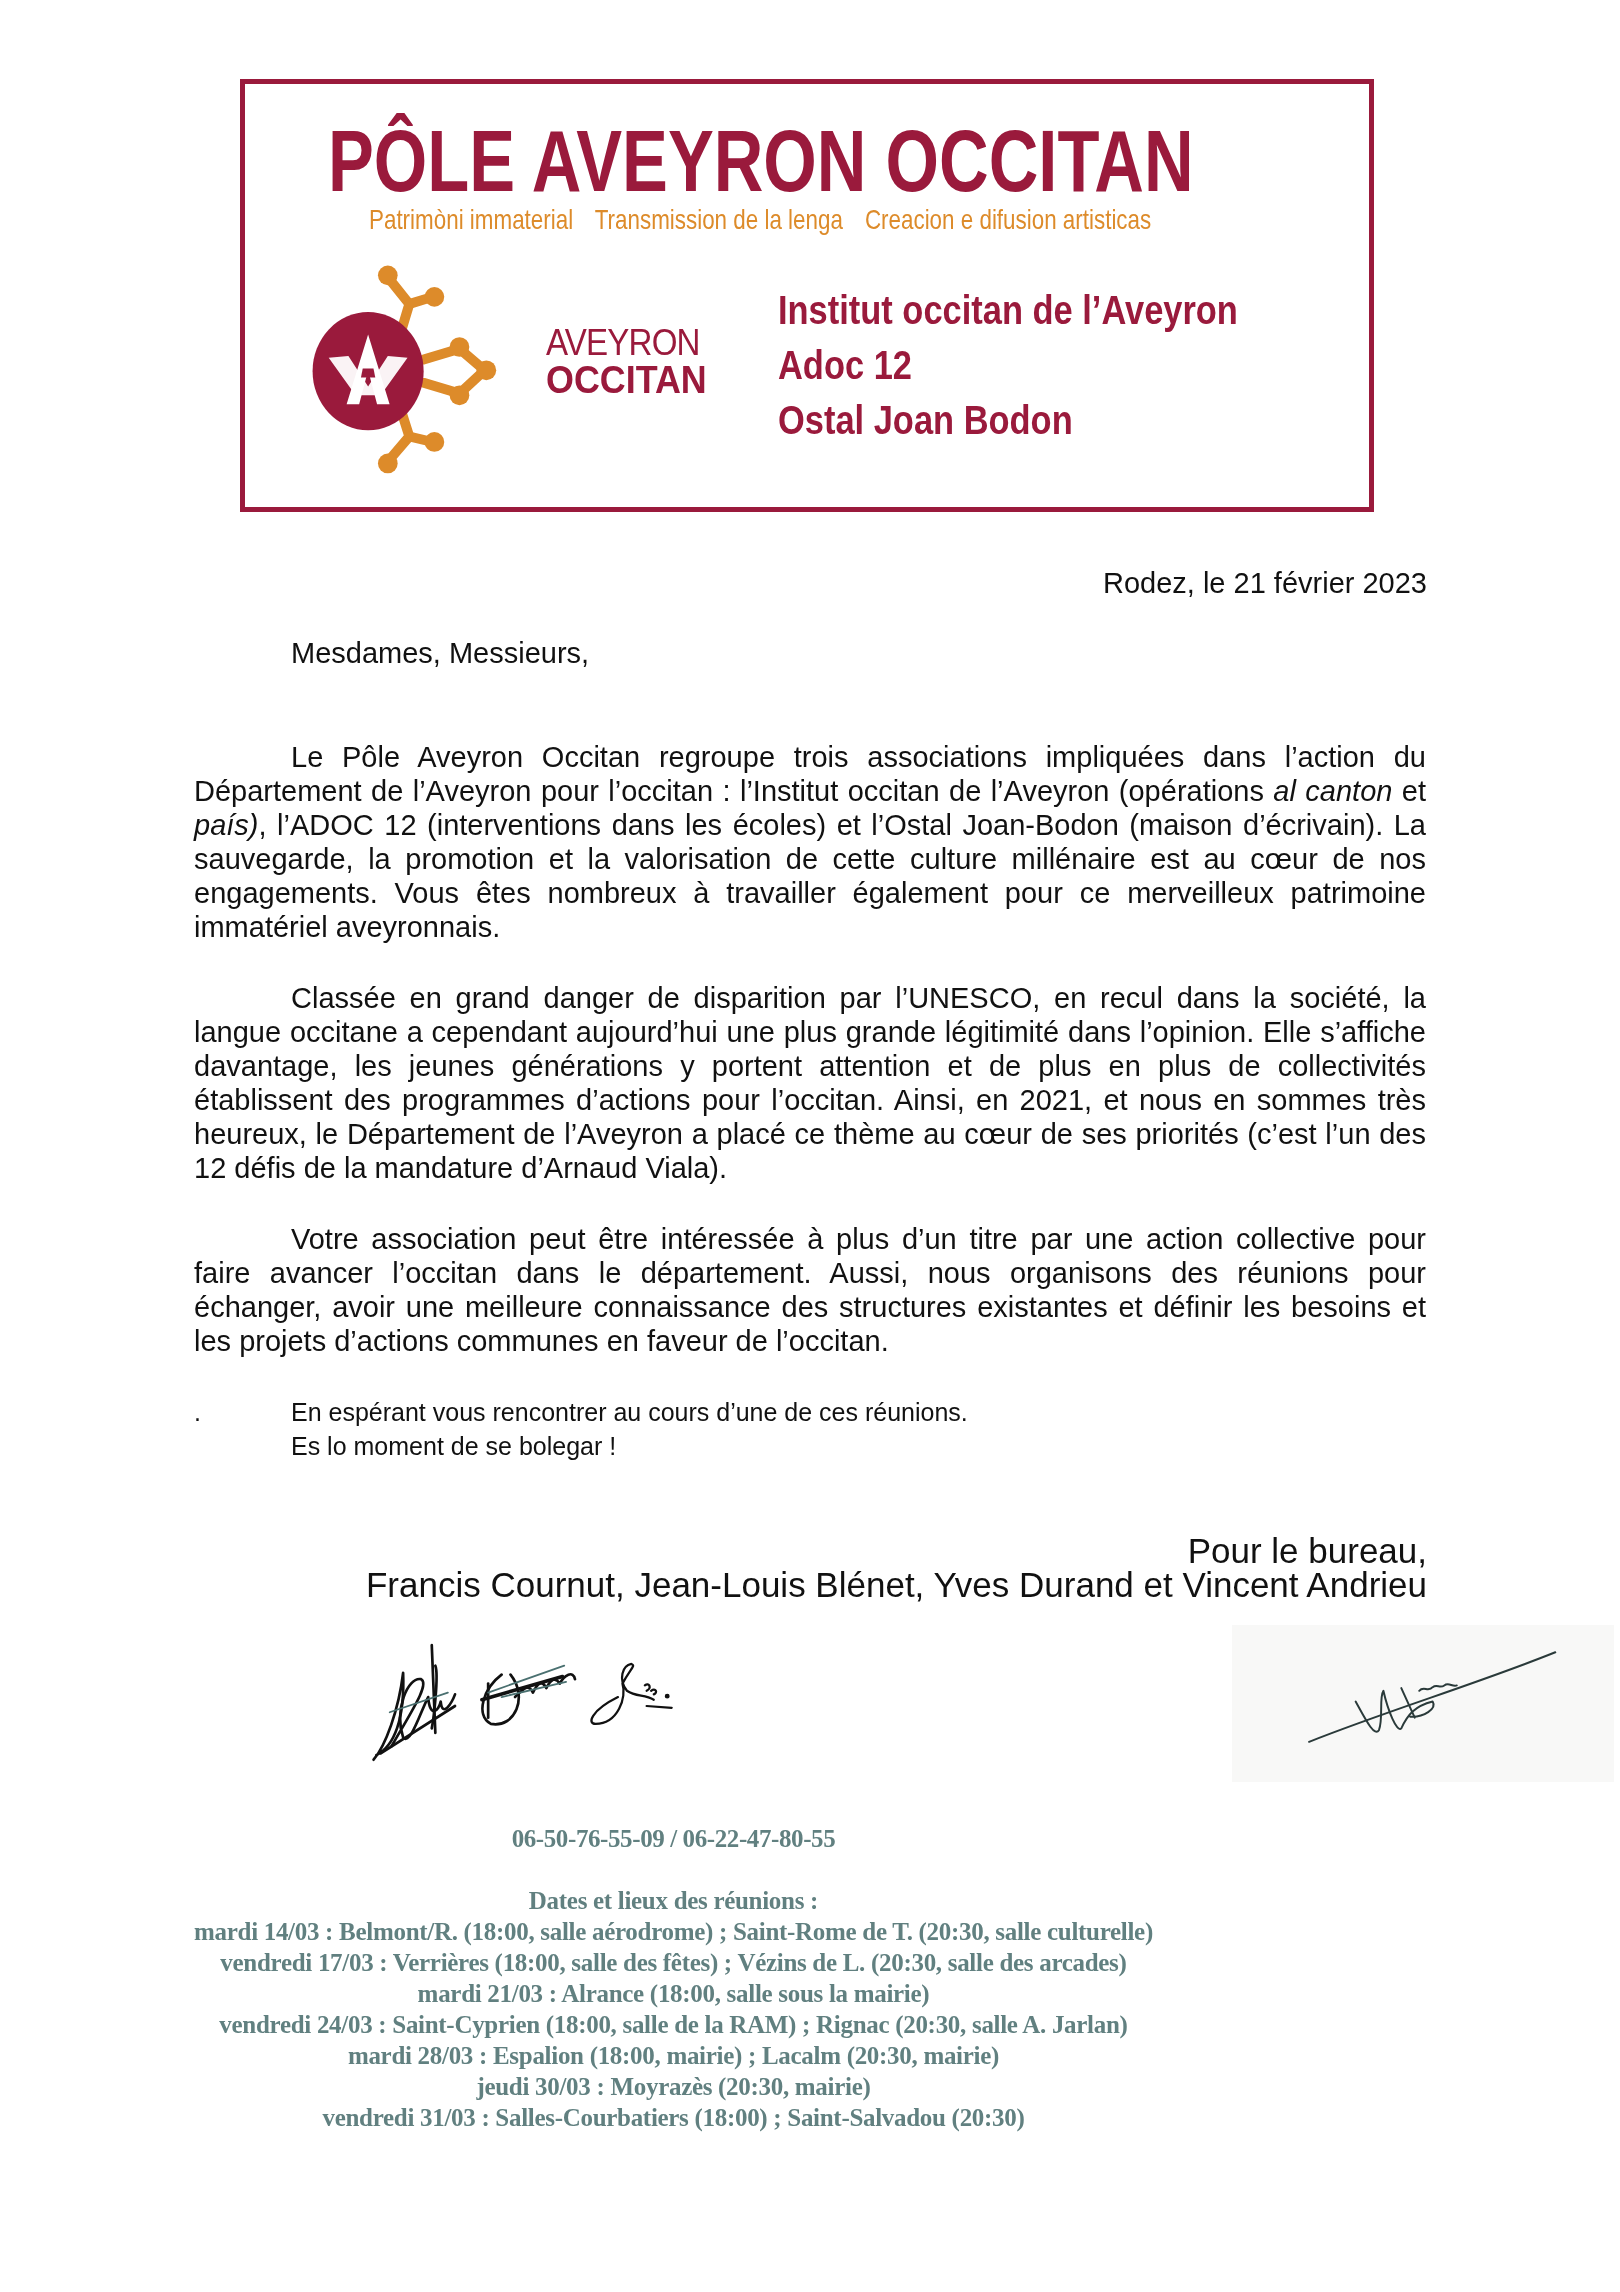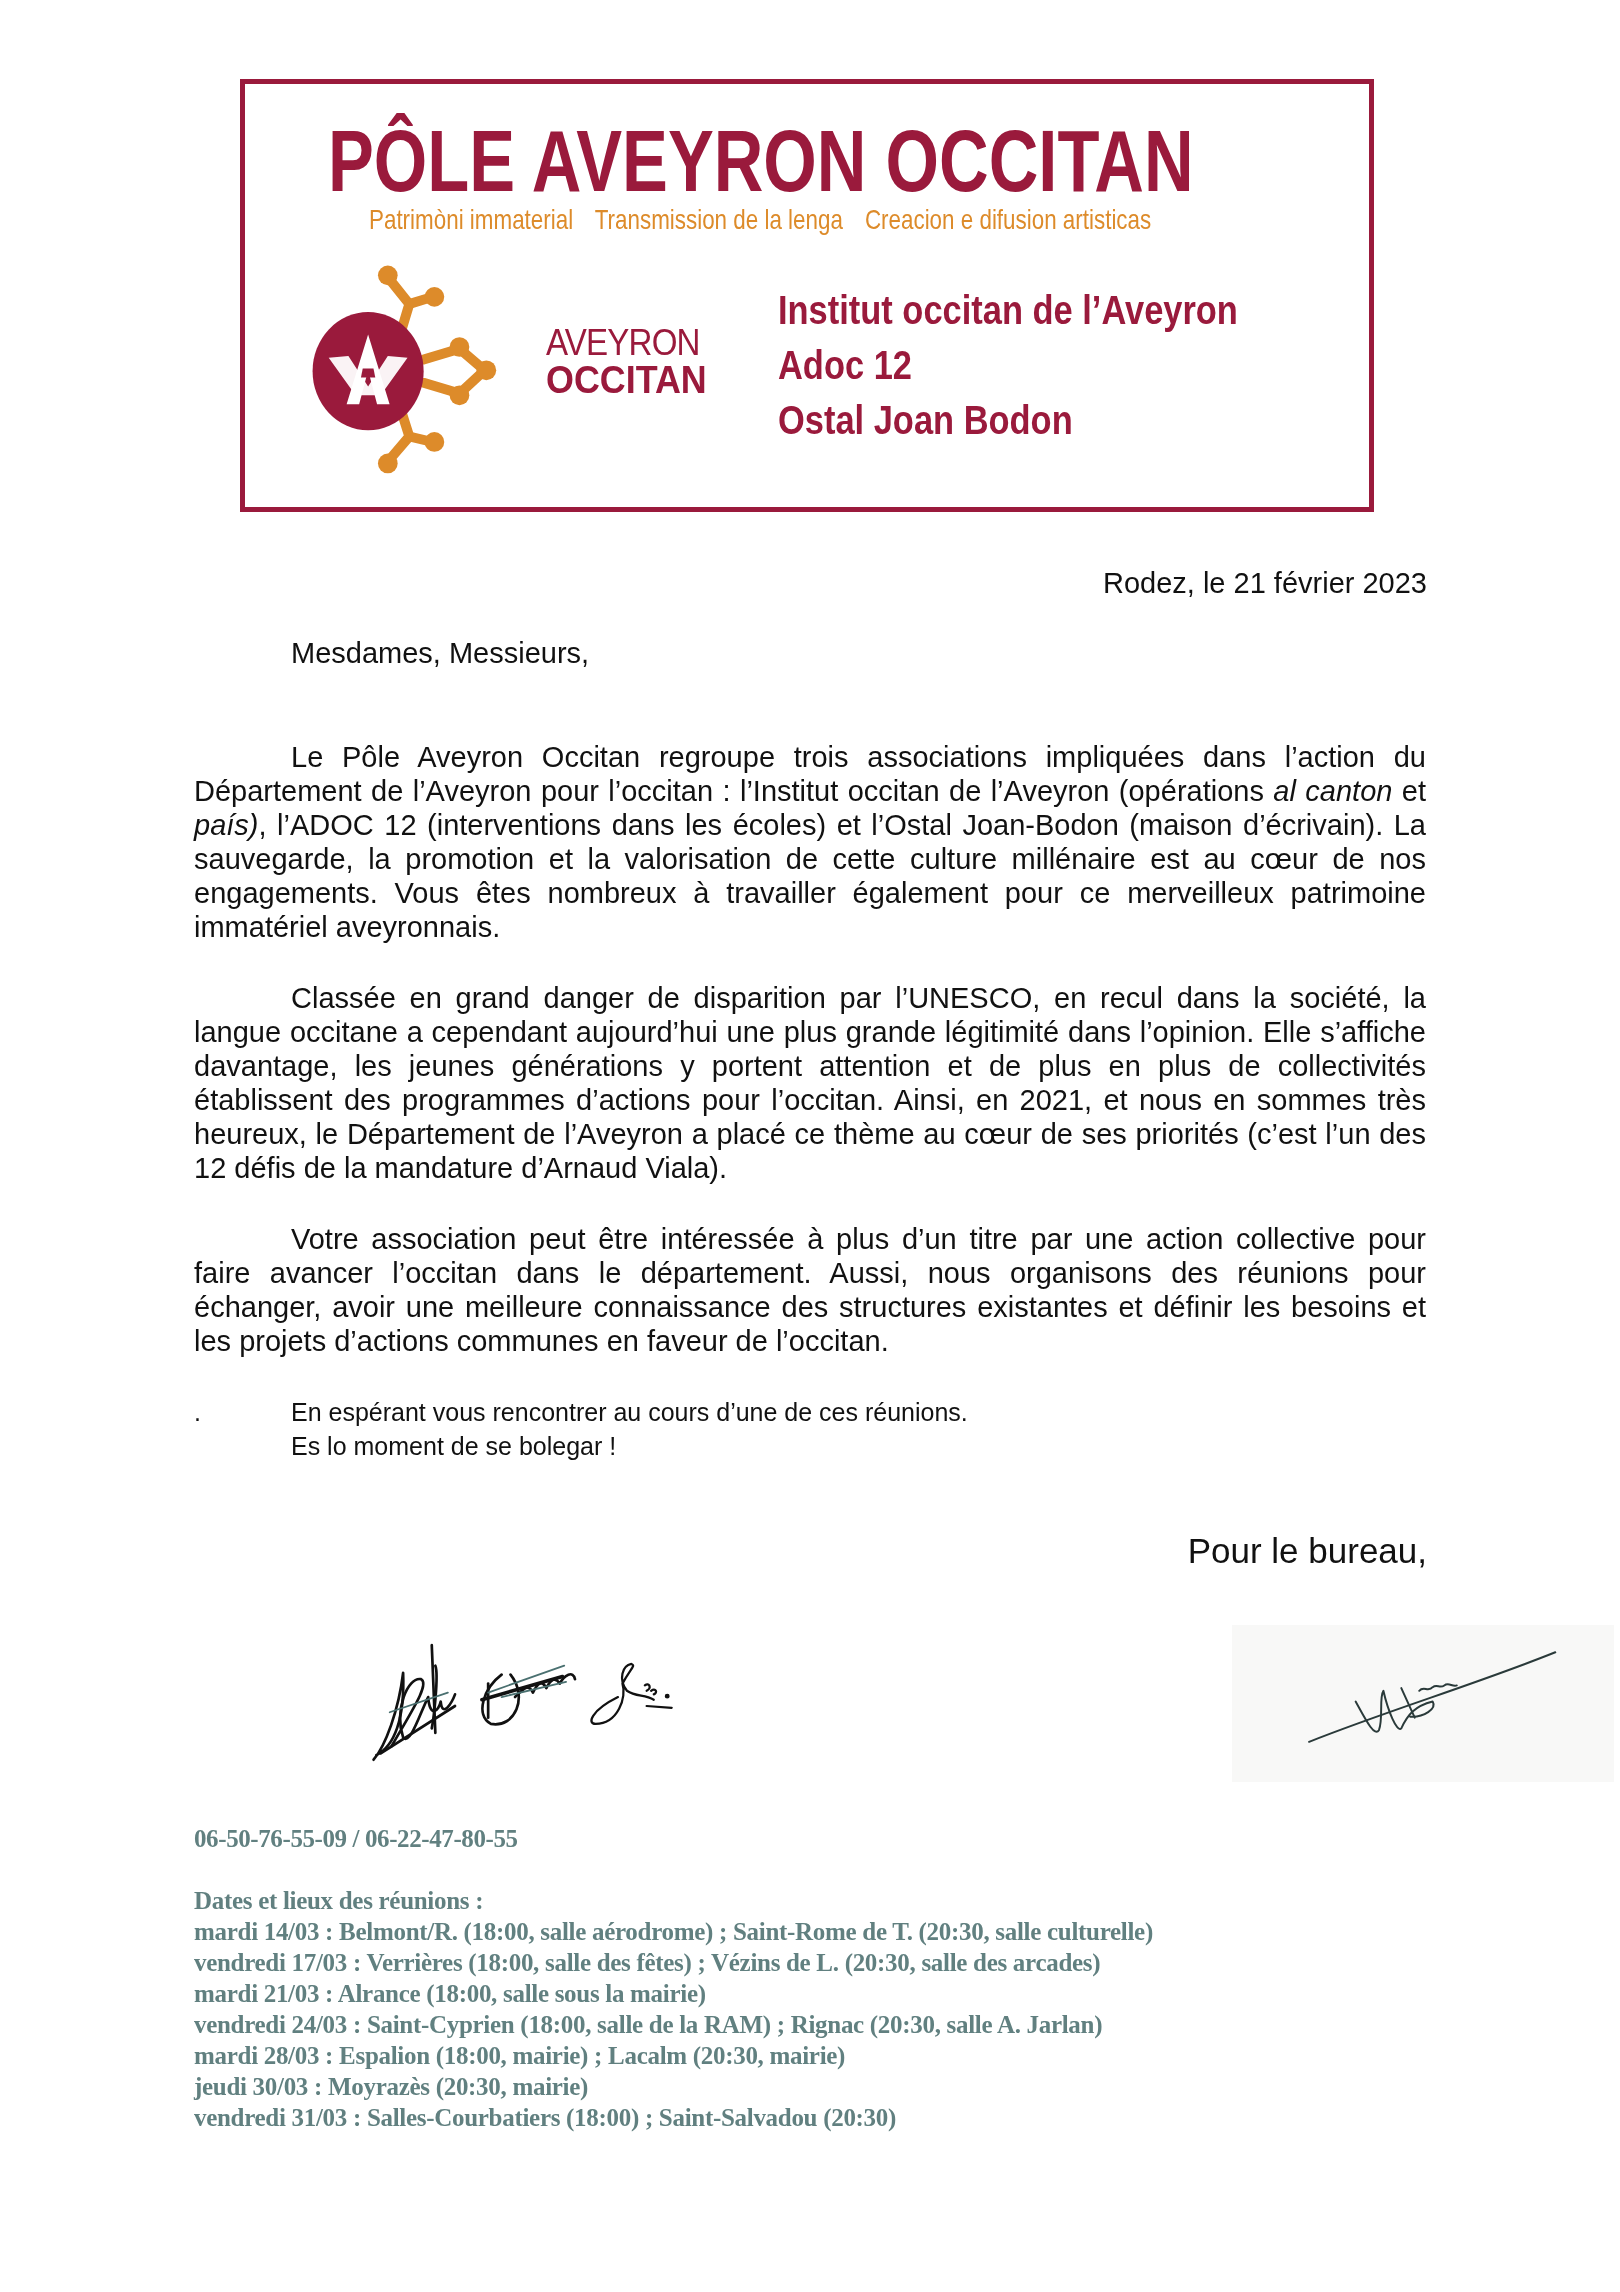--- a/index.html
+++ b/index.html
@@ -41,21 +41,21 @@
   .closing .dot { display: inline-block; width: 97px; }
   .closing .l2 { padding-left: 97px; }
 
   .signoff { position: absolute; right: 193px; top: 1534px; text-align: right; font-size: 35px; line-height: 34px; }
 
   .signatures { position: absolute; left: 0; top: 1612px; width: 1620px; height: 188px; }
   .sig-box { position: absolute; left: 1232px; top: 13.4px; width: 382px; height: 157px; background: #f8f8f7; }
 
   
   .footer { position: absolute; left: 194px; top: 1823px; font-family: "Liberation Serif", serif;
-            font-weight: bold; color: #618080; font-size: 25px; line-height: 31px; }
+            font-weight: bold; color: #618080; font-size: 25px; line-height: 31px; text-align: center; }
   .footer .phones { margin-bottom: 31px; letter-spacing: -0.4px; }
   .footer .row { white-space: nowrap; letter-spacing: -0.3px; }
 </style>
 </head>
 <body>
 
 <div class="frame">
   <div class="title">PÔLE AVEYRON OCCITAN</div>
   <div class="subtitle">
     <span>Patrimòni immaterial</span>
@@ -114,20 +114,21 @@
   <p>Votre association peut être intéressée à plus d’un titre par une action collective pour faire avancer l’occitan dans le département. Aussi, nous organisons des réunions pour échanger, avoir une meilleure connaissance des structures existantes et définir les besoins et les projets d’actions communes en faveur de l’occitan.</p>
 </div>
 
 <div class="closing">
   <div><span class="dot">.</span><span>En espérant vous rencontrer au cours d’une de ces réunions.</span></div>
   <div class="l2">Es lo moment de se bolegar !</div>
 </div>
 
 <div class="signoff">
   <div>Pour le bureau,</div>
+  <div>Francis Cournut, Jean-Louis Blénet,  Yves Durand et Vincent Andrieu</div>
 </div>
 
 <div class="signatures">
   <div class="sig-box"></div>
   <svg width="1620" height="188" style="position:absolute;left:0;top:0" viewBox="0 0 1809 210">
     <g fill="none" stroke="#111" stroke-linecap="round" stroke-linejoin="round">
 
       <g stroke-width="3">
         <path d="M417 165 C430 150 445 110 450 68 C452 120 440 150 420 160"></path>
         <path d="M437 150 C460 110 480 80 470 75 C455 72 440 110 450 140 C458 150 470 110 478 95 C480 120 490 110 492 100 C494 120 505 100 508 92"></path>

